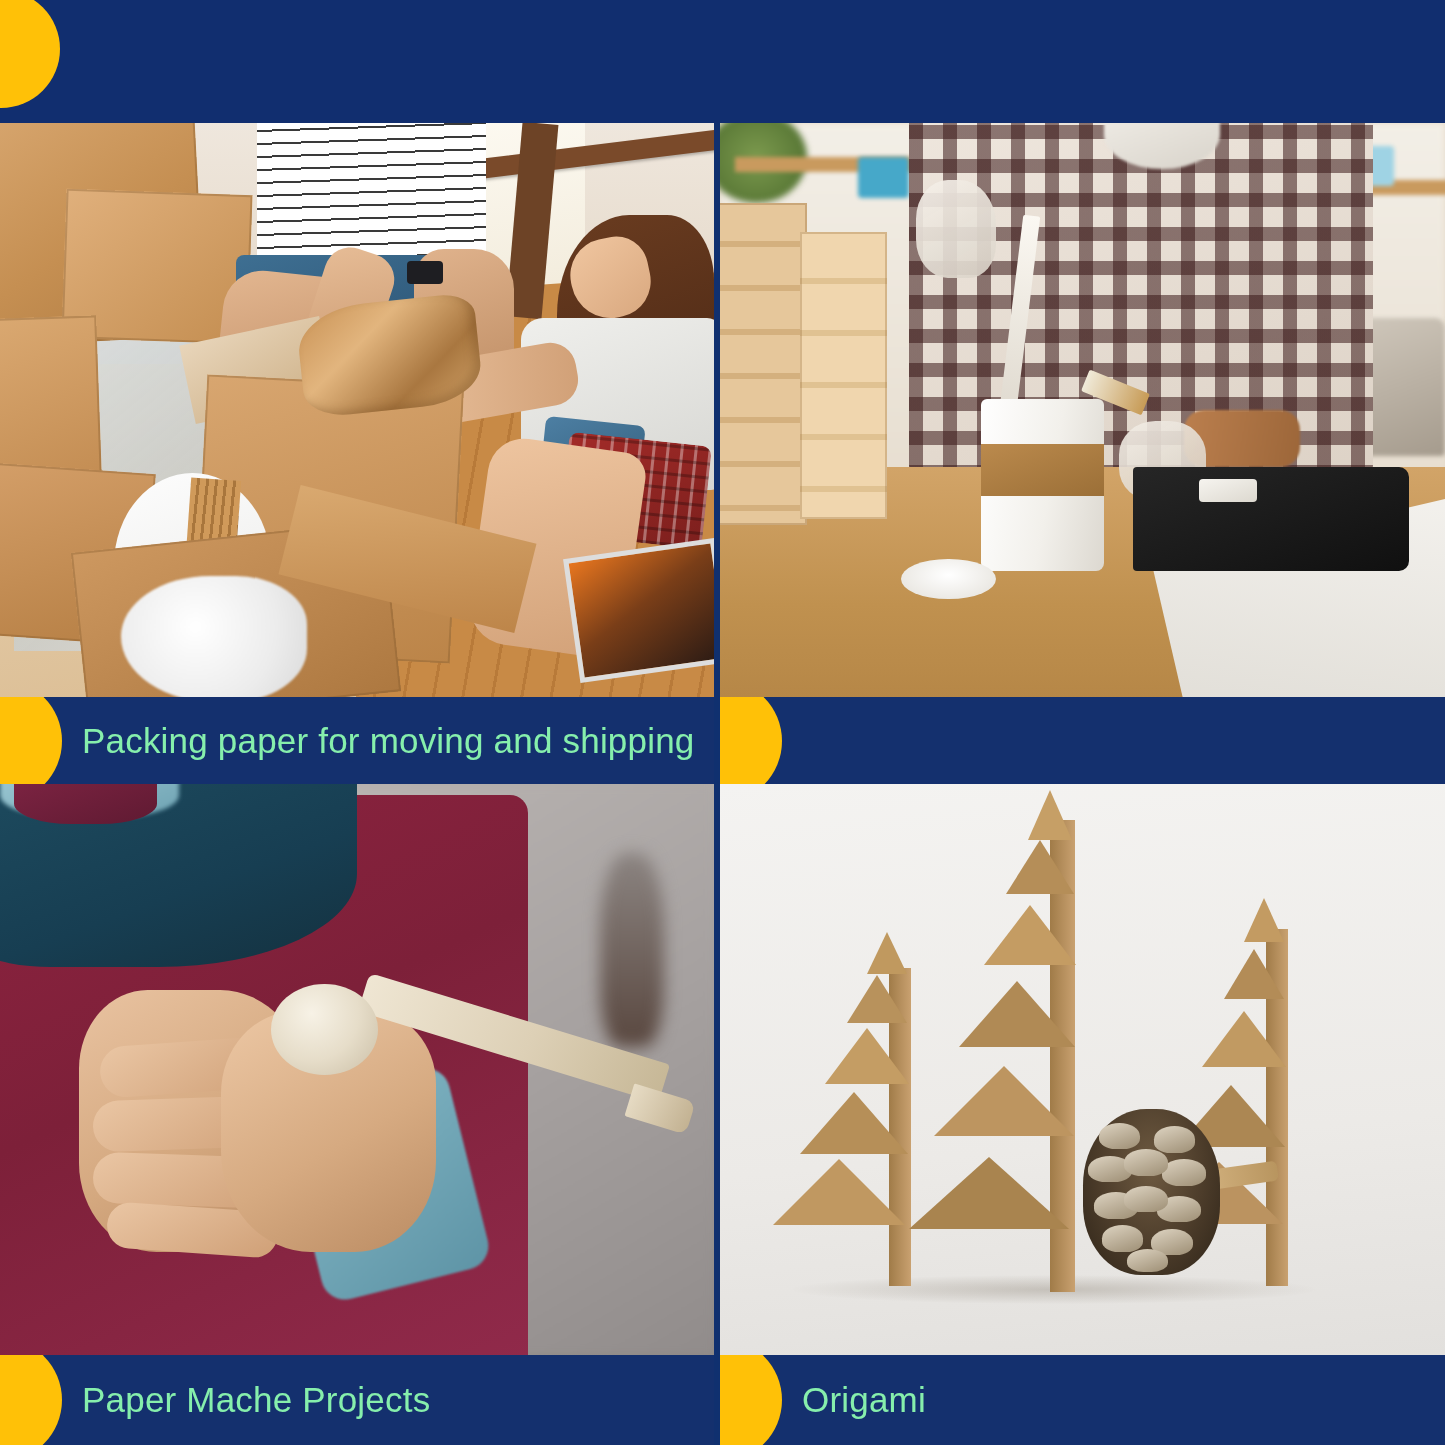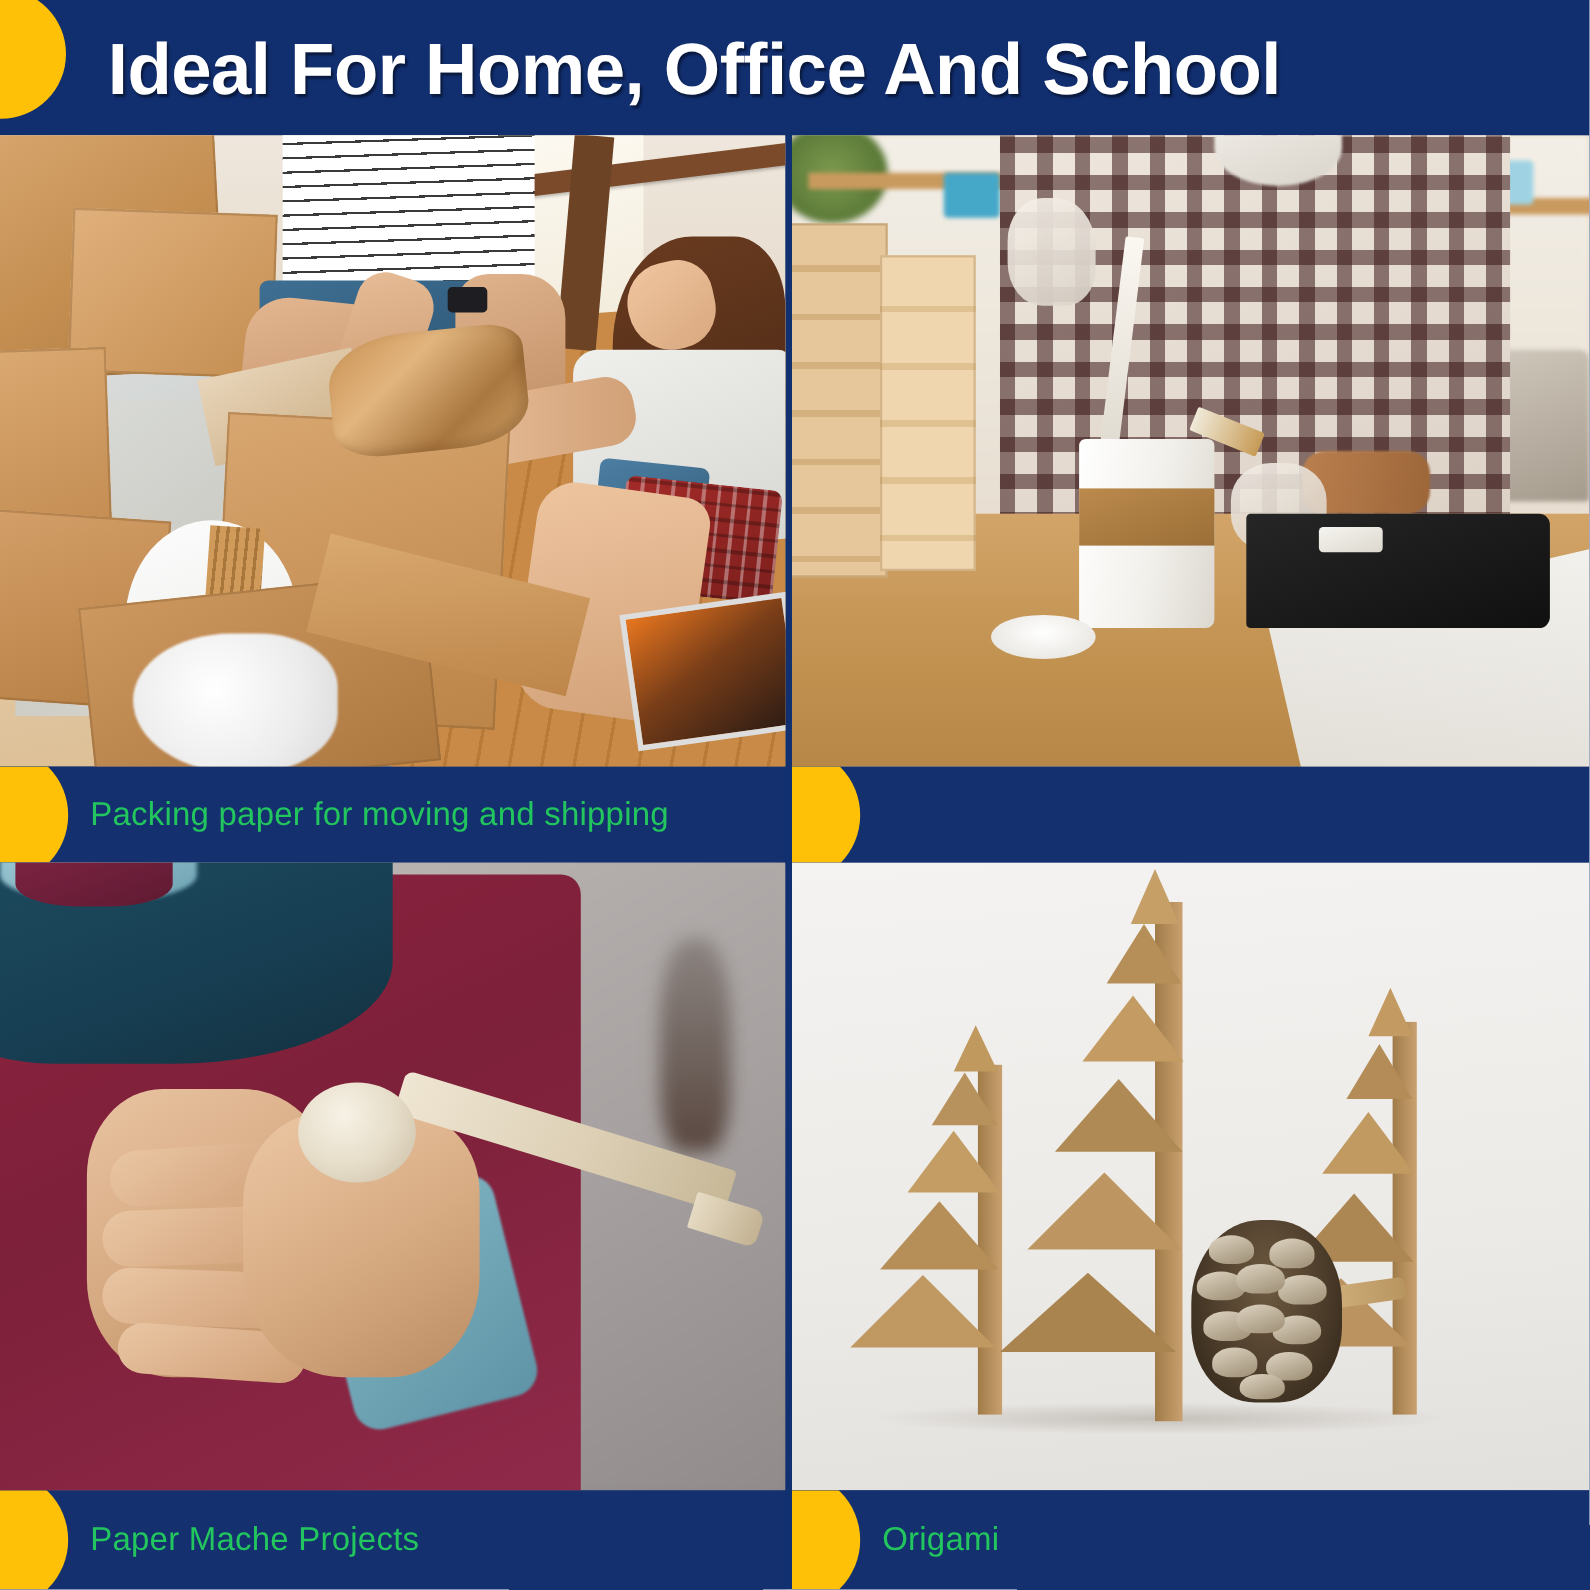--- a/index.html
+++ b/index.html
@@ -93,23 +93,23 @@
     background: #ffc107;
   }
   .cap-text {
     position: absolute;
     left: 82px;
     top: 0;
     right: 14px;
     height: 100%;
     display: flex;
     align-items: center;
-    color: #22c55e;
+    color: #86efac;
     font-family: "Liberation Sans", sans-serif;
-    font-size: 30px;
+    font-size: 35px;
     font-weight: normal;
     letter-spacing: 0.2px;
     white-space: nowrap;
   }
   .cap-bl .cap-text, .cap-br .cap-text { align-items: center; padding-bottom: 4px; }
 
   
   .p1 { background: linear-gradient(170deg,#f3e6d4 0%, #e8d3b4 40%, #d9b98d 100%); }
   .p1 .wall {
     position:absolute; left:0; top:0; width:100%; height:42%;
@@ -482,21 +482,20 @@
     border-radius:50%;
   }
 </style>
 </head>
 <body>
 
 <div class="infographic">
 
   <div class="header-bar">
     <div class="header-dot"></div>
-    <div class="header-title">Ideal For Home, Office And School</div>
   </div>
 
   <div class="panel panel-tl">
     <div class="photo p1">
       <div class="wall"></div>
       <div class="window"></div>
       <div class="floor"></div>
       <div class="rail"></div>
       <div class="rail2"></div>
       <div class="wrap"></div>

